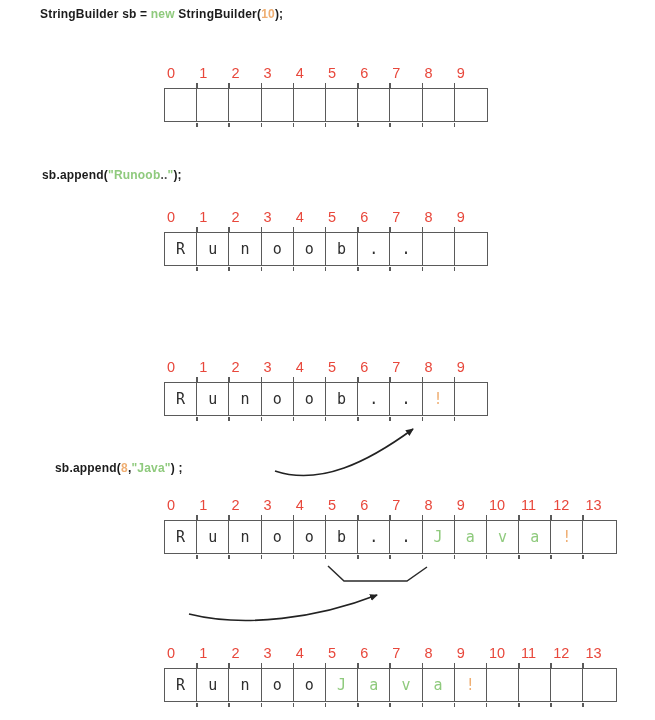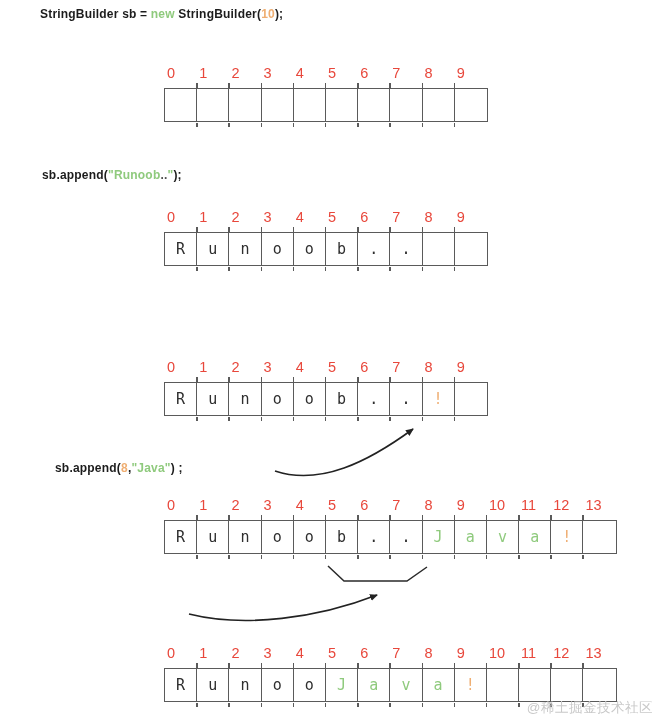--- a/index.html
+++ b/index.html
@@ -302,14 +302,13 @@
     <defs>
       <marker id="ah" markerWidth="9" markerHeight="8" refX="7" refY="3.5" orient="auto" markerUnits="userSpaceOnUse">
         <path d="M0,0 L8,3.5 L0,7 z" fill="#222222"></path>
       </marker>
     </defs>
     <path d="M275,471 C320,486 368,462 413,429" fill="none" stroke="#222222" stroke-width="1.6" marker-end="url(#ah)"></path>
     <polyline points="328,566 344,581 407,581 427,567" fill="none" stroke="#2a2a2a" stroke-width="1.5"></polyline>
     <path d="M189,614 C245,628 318,618 377,595" fill="none" stroke="#222222" stroke-width="1.6" marker-end="url(#ah)"></path>
   </svg>
 
-  <div class="watermark">@稀土掘金技术社区</div>
 </div>
 
 </body></html>

